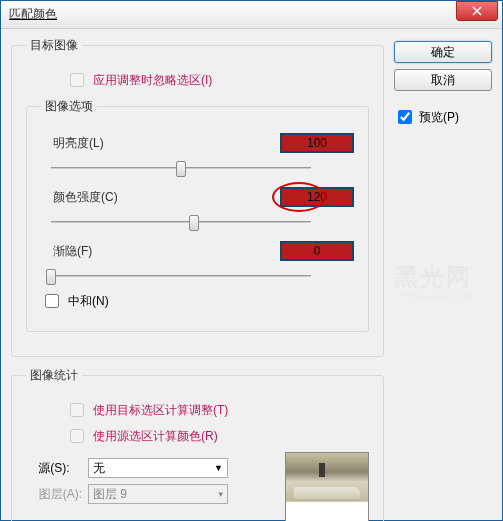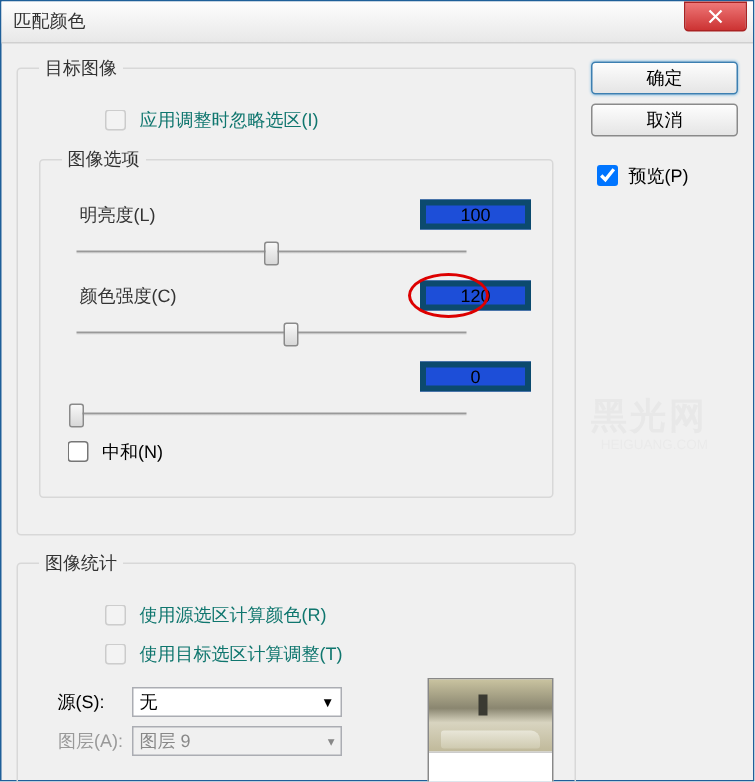--- a/index.html
+++ b/index.html
@@ -1,36 +1,36 @@
 <!DOCTYPE html>
 <html><head>
 <meta charset="utf-8">
 <style>
 * { box-sizing: border-box; font-family: "Microsoft YaHei", SimSun, sans-serif; font-size: 12px; }
 body { margin: 0; background: #f0f0f0; }
 .window { width: 503px; height: 521px; background: #f0f0f0; border: 1px solid #1e5f99; position: relative; }
-.titlebar { height: 28px; background: linear-gradient(#fdfdfd, #e8e8e8); border-bottom: 1px solid #d0d0d0; display: flex; align-items: center; padding: 0 4px 0 8px; }
+.titlebar { height: 28px; background: linear-gradient(#fdfdfd, #e8e8e8); border-bottom: 1px solid #d0d0d0; display: flex; align-items: center; padding: 0 4px 0 8px; text-decoration: underline; }
 .titlebar-title { flex: 1; color: #333; }
 .close-btn { width: 42px; height: 20px; background: linear-gradient(#e77, #c33); border: 1px solid #a22; border-radius: 0 0 3px 3px; color: #fff; display: flex; align-items: center; justify-content: center; cursor: pointer; margin-top: -8px; }
 .close-btn svg { width: 10px; height: 10px; }
 .content { display: flex; padding: 8px 10px; gap: 10px; }
 .left { flex: 1; }
 .right { width: 98px; display: flex; flex-direction: column; gap: 6px; padding-top: 4px; }
 .btn { height: 22px; background: linear-gradient(#fdfdfd, #e5e5e5); border: 1px solid #8a8a8a; border-radius: 3px; cursor: pointer; display: flex; align-items: center; justify-content: center; }
 .btn-primary { border: 1px solid #3c7fb1; box-shadow: 0 0 2px #6cb3e0; }
 fieldset { border: 1px solid #d8d8d8; border-radius: 3px; margin: 0 0 10px 0; padding: 10px 14px 14px 14px; }
 legend { padding: 0 4px; color: #333; }
 .row { display: flex; align-items: center; margin: 6px 0; gap: 6px; }
 .lbl { width: 80px; text-align: left; }
 .lbl-target { width: 44px; text-align: right; color: #333; }
 .chk { width: 14px; height: 14px; }
-.chk-lbl { color: #0f766e; }
+.chk-lbl { color: #be185d; }
 .slider-row { margin: 8px 0 14px 0; padding-left: 12px; }
 .slider-label { width: 100px; color: #333; }
-.num-input { width: 74px; height: 20px; border: 4px solid #0c4a6e; background: #1d4ed8; text-align: center; padding: 0 4px; }
+.num-input { width: 74px; height: 20px; border: 2px solid #0c4a6e; background: #b91c1c; text-align: center; padding: 0 4px; }
 .slider-track { width: 260px; height: 2px; background: linear-gradient(#bbb, #ddd); position: relative; margin: 6px 0 2px 10px; border-top: 1px solid #999; }
 .slider-thumb { position: absolute; top: -7px; width: 10px; height: 16px; background: linear-gradient(#f8f8f8,#d8d8d8); border: 1px solid #8a8a8a; border-radius: 2px; transform: translateX(-50%); }
 .circled { position: relative; }
 .circled::after { content: ""; position: absolute; left: -8px; top: -5px; width: 50px; height: 26px; border: 2px solid #d00; border-radius: 50%; pointer-events: none; }
 .select { width: 140px; height: 20px; border: 1px solid #abadb3; background: #fff; display: flex; align-items: center; padding: 0 4px; justify-content: space-between; }
 .select[disabled] { background: #f0f0f0; color: #888; }
 .select .arrow { font-size: 9px; }
 .thumb-preview { width: 84px; height: 84px; border: 1px solid #888; background: #fff; position: relative; }
 .thumb-img { width: 100%; height: 60%; background: linear-gradient(#c9c3a0 0%, #8a8670 40%, #d8d4c0 60%, #c0b99a 100%); border-bottom: 1px solid #ccc; position: relative; }
 .thumb-img::before { content:""; position:absolute; left:40%; top:20%; width:6px; height:14px; background:#3a3a32; }
@@ -81,43 +81,44 @@
           <div class="row slider-row" style="margin-top:18px;">
             <span class="slider-label">颜色强度(C)</span>
             <span style="flex:1"></span>
             <span class="circled"><input class="num-input" value="120" style=""></span>
           </div>
           <div class="slider-track">
               <div class="slider-thumb" style="left:55%"></div>
             </div>
 
           <div class="row slider-row" style="margin-top:18px;">
+            <span class="slider-label">渐隐(F)</span>
             <span style="flex:1"></span>
             <input class="num-input" value="0" style="">
           </div>
           <div class="slider-track">
               <div class="slider-thumb" style="left:0%"></div>
             </div>
 
           <div class="row" style="margin-top:14px;">
             <input type="checkbox" class="chk" style="">
             <span>中和(N)</span>
           </div>
         </fieldset>
       </fieldset>
 
       <fieldset>
         <legend>图像统计</legend>
         <div class="row indent">
           <input type="checkbox" class="chk" disabled="" style="">
-          <span class="chk-lbl">使用源选区计算颜色(R)</span>
+          <span class="chk-lbl">使用目标选区计算调整(T)</span>
         </div>
         <div class="row indent">
           <input type="checkbox" class="chk" disabled="" style="">
-          <span class="chk-lbl">使用目标选区计算调整(T)</span>
+          <span class="chk-lbl">使用源选区计算颜色(R)</span>
         </div>
 
         <div class="stats-bottom">
           <div class="stats-left">
             <div class="row">
               <span class="lbl" style="width:56px;text-align:center">源(S):</span>
               <div class="select">
                 <span>无</span>
                 <span class="arrow">▼</span>
               </div>

